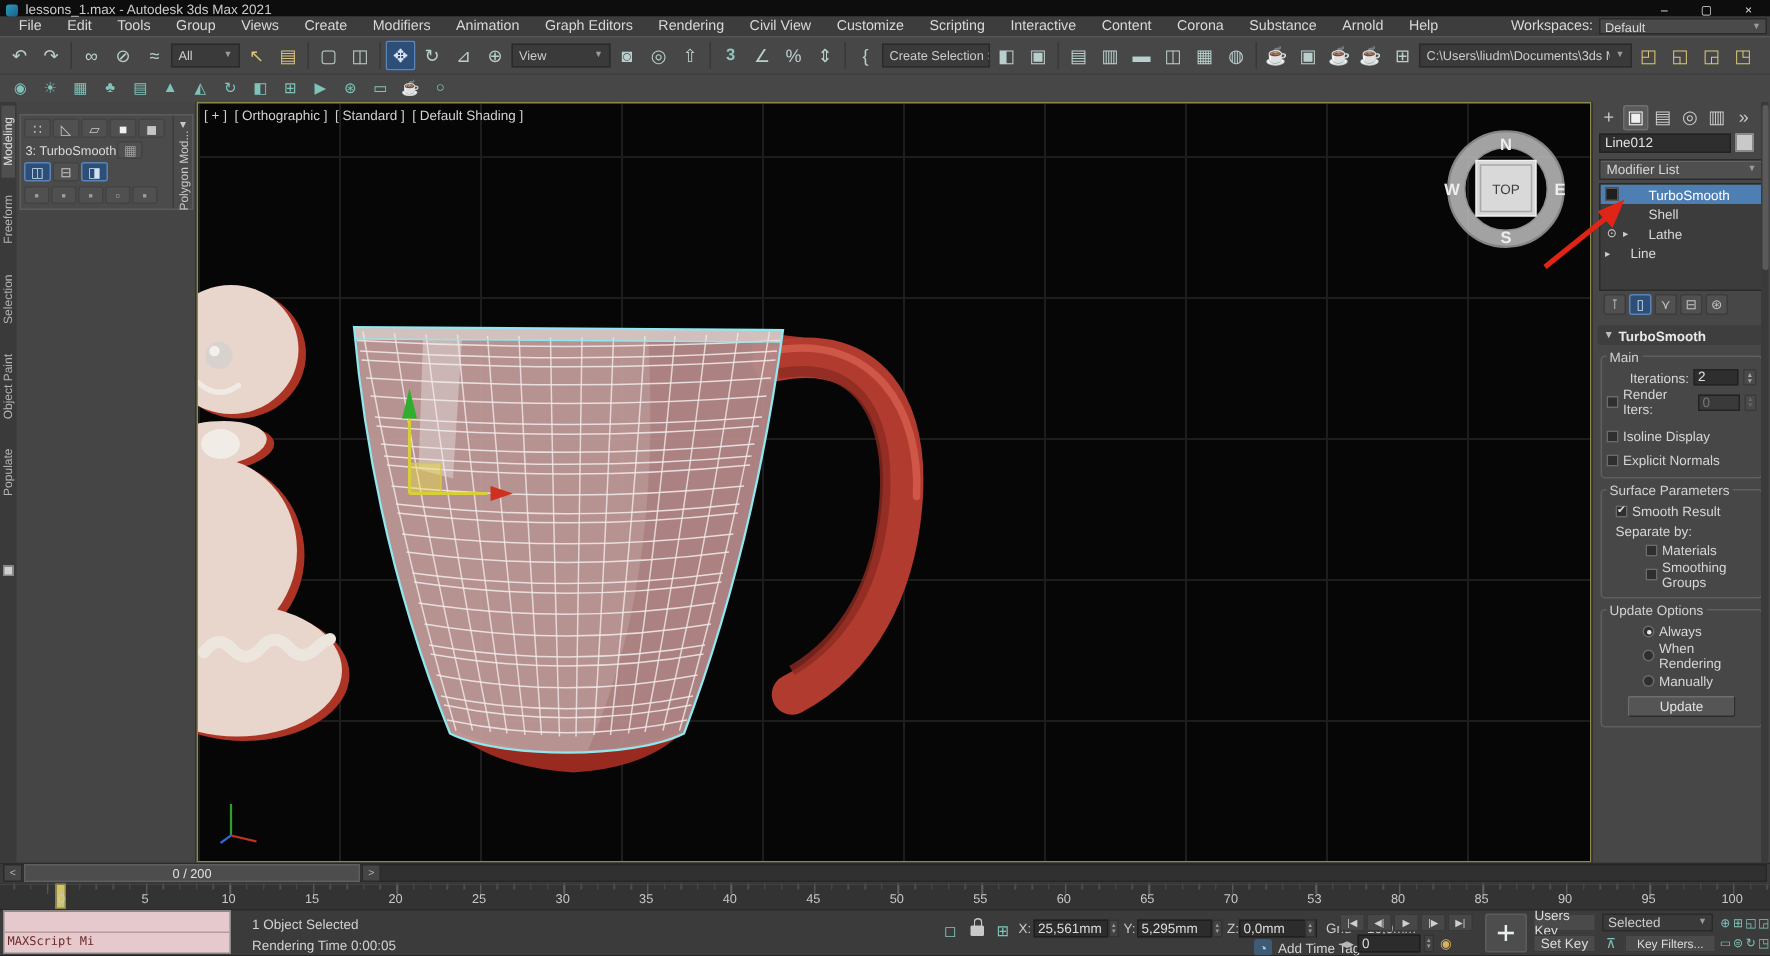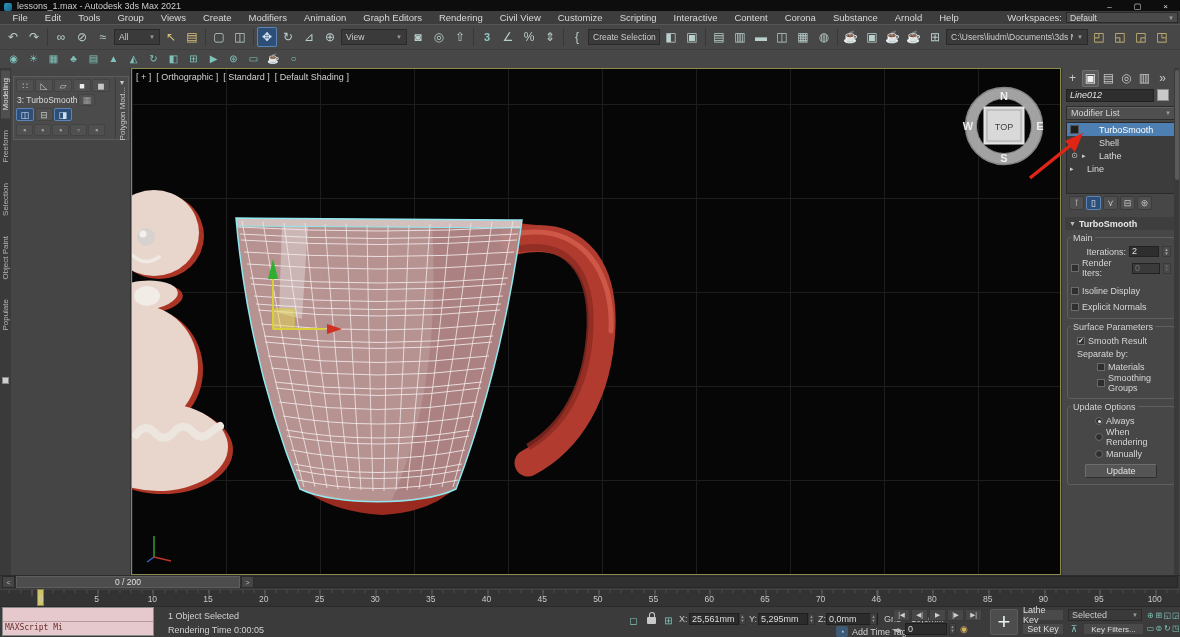--- a/index.html
+++ b/index.html
@@ -59,21 +59,21 @@
     background-size:94px 94px; background-position:0 35px;
     border:1px solid #8a8a4e; overflow:hidden; }
   .vp-label { position:absolute; top:3px; left:4px; display:flex; gap:5px; font-size:9px; color:#d2d2d2; z-index:5; }
   .vp-scene { position:absolute; inset:0; width:928px; height:505px; }
 
   
   .cmdpanel { width:119px; background:#474747; border-left:1px solid #333; position:relative; flex:none; font-size:9px; }
   .cp-tabs { height:20px; display:flex; align-items:center; padding:0 2px; gap:1px; }
   .cpt { width:17px; height:17px; display:flex; align-items:center; justify-content:center; font-size:12px; color:#c9c9c9; border-radius:2px; }
   .cpt.active { background:#5a5a5a; box-shadow:inset 0 0 0 1px #6e6e6e; color:#f0f0f0; }
-  .cp-name-row { display:flex; align-items:flex-start; gap:3px; padding:1px 4px 2px;font-style:italic; }
+  .cp-name-row { display:flex; align-items:flex-start; gap:3px; padding:1px 4px 2px; }
   .cp-name { width:88px; height:13px; background:#2e2e2e; border:1px solid #222; color:#e2e2e2; padding:0 3px; line-height:11px; }
   .cp-swatch { width:12px; height:12px; background:#c9c9c9; border:1px solid #8a8a8a; }
   .cp-modlist { margin:2px 4px; height:14px; background:#4f4f4f; border:1px solid #2c2c2c; box-shadow:inset 0 1px 0 #626262; display:flex; align-items:center; justify-content:space-between; padding:0 4px; }
   .cp-stack { margin:1px 4px 0; height:72px; background:#3c3c3c; border:1px solid #2a2a2a; overflow:hidden; }
   .stack-row { height:13px; display:flex; align-items:center; gap:3px; padding-left:3px; color:#d8d8d8; }
   .stack-row.selected { background:#4d7fb3; color:#ffffff; }
   .bulb-box { width:9px; height:9px; background:#1f1f1f; border:1px solid #555; flex:none; }
   .eye { font-size:8px; color:#d0d0d0; width:9px; text-align:center; flex:none; }
   .st-arrow { font-size:7px; color:#cccccc; width:6px; flex:none; }
   .st-indent { width:14px; flex:none; }
@@ -493,21 +493,21 @@
       <span class="rn">25</span>
       <span class="rn">30</span>
       <span class="rn">35</span>
       <span class="rn">40</span>
       <span class="rn">45</span>
       <span class="rn">50</span>
       <span class="rn">55</span>
       <span class="rn">60</span>
       <span class="rn">65</span>
       <span class="rn">70</span>
-      <span class="rn">46</span>
+      <span class="rn">53</span>
       <span class="rn">80</span>
       <span class="rn">85</span>
       <span class="rn">90</span>
       <span class="rn">95</span>
       <span class="rn">100</span>
     </div>
 </div>
 
 <div class="statusbar">
   <div class="mxs">
@@ -556,21 +556,21 @@
     <span class="km-toggle">◀▶</span>
     <span class="frame-field">0</span>
     <span class="mini-spin" style="position:static">
         <span>▲</span>
         <span>▼</span>
       </span>
     <span class="key-ico">◉</span>
   </div>
 
   <div class="setkeys">+</div>
-  <div class="akey" style="left:1022px; top:3px">Lathe Key</div>
+  <div class="akey" style="left:1022px; top:3px">Users Key</div>
   <div class="akey" style="left:1022px; top:17px">Set Key</div>
   <div class="sel-drop">
     <span>Selected</span>
       <span class="caret">▼</span>
   </div>
   <span class="kf-icon">⊼</span>
   <div class="kf-btn">Key Filters...</div>
 
   <div class="navgrid">
 

